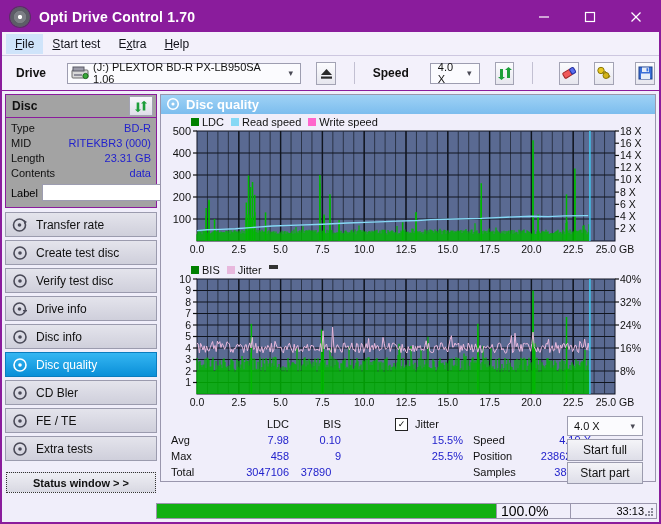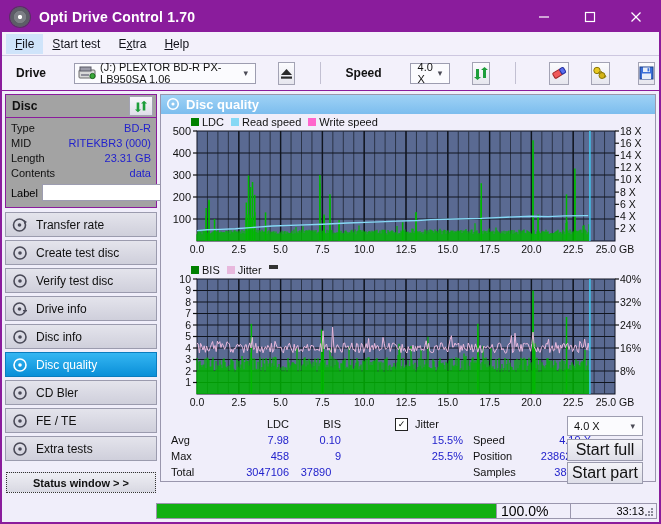--- a/index.html
+++ b/index.html
@@ -21,21 +21,21 @@
   .wbtn{width:46px;height:30px;display:flex;align-items:center;justify-content:center;color:#fff;}
   .wbtn svg{display:block;}
   
   .menubar{height:23px;background:#f3f1fb;display:flex;align-items:center;
      border-bottom:1px solid #cdc7e0;padding-left:4px;}
   .menu-item{padding:3px 9px;font-size:12px;color:#12121a;}
   .menu-item.active{background:#cfe4fa;}
   .menu-item u{text-decoration:underline;}
   
   .toolbar{height:34px;background:#f3f1fb;display:flex;align-items:center;
-     border-bottom:1px solid #8a1c9c;padding:0 4px;gap:22px;}
+     border-bottom:1px solid #8a1c9c;padding:0 4px;gap:15px;}
   .tb-label{font-weight:bold;font-size:12px;color:#111;padding:0 6px 0 10px;}
   .combo{height:21px;border:1px solid #9d9db0;background:#fbfbfe;display:flex;align-items:center;
      font-size:11px;color:#111;padding:0 2px 0 3px;box-sizing:border-box;}
   .combo .chev{margin-left:auto;padding:0 5px;color:#4a4a55;font-size:9px;}
   #drive-combo{width:299px;}
   #speed-combo{width:62px;justify-content:flex-start;}
   #speed-combo .val{padding-left:4px;}
   .tb-btn{width:25px;height:23px;border:1px solid #a3a3b4;background:linear-gradient(#fcfcfe,#e6e6ee);
      display:flex;align-items:center;justify-content:center;box-sizing:border-box;}
   .sep{width:1px;height:22px;background:#c2c0d2;margin:0 3px;}
@@ -71,21 +71,21 @@
   .pane-head{height:19px;background:linear-gradient(#9fd2f5,#7cbdee);display:flex;align-items:center;
      padding-left:5px;gap:6px;}
   .pane-head .t{color:#fff;font-weight:bold;font-size:13px;}
   .chart-wrap{padding:1px 2px 0 2px;}
   .legend{display:flex;align-items:center;gap:7px;padding:1px 0 1px 28px;font-size:11px;color:#111;}
   .lg{display:flex;align-items:center;gap:3px;}
   .sw{width:8px;height:8px;display:inline-block;}
   .statrow{display:flex;padding:3px 0 0 0;font-size:11px;color:#111;}
   .blue{color:#2222cc;}
   .stbtn{height:22px;border:1px solid #9b9bae;background:linear-gradient(#f4f4f8,#dedee8);
-     display:flex;align-items:center;justify-content:center;font-size:16px;color:#111;box-sizing:border-box;}
+     display:flex;align-items:center;justify-content:center;font-size:12px;color:#111;box-sizing:border-box;}
   
   .statusbar{position:absolute;left:2px;right:2px;bottom:2px;height:18px;display:flex;align-items:center;
      background:#f0eefa;gap:0;}
   .sb-text{width:152px;font-size:11px;color:#111;padding-left:3px;box-sizing:border-box;margin-top:48px;}
   .sb-prog{flex:1;height:16px;border:1px solid #9a96ad;background:#fff;box-sizing:border-box;position:relative;}
   .sb-bar{height:100%;background:#12b012;}
   .sb-pct{width:74px;border:1px solid #9a96ad;border-left:0;height:16px;box-sizing:border-box;
      display:flex;align-items:center;padding-left:4px;font-size:14px;}
   .sb-time{width:86px;border:1px solid #9a96ad;border-left:0;height:16px;box-sizing:border-box;
      display:flex;align-items:center;justify-content:flex-end;padding-right:12px;font-size:11px;}

